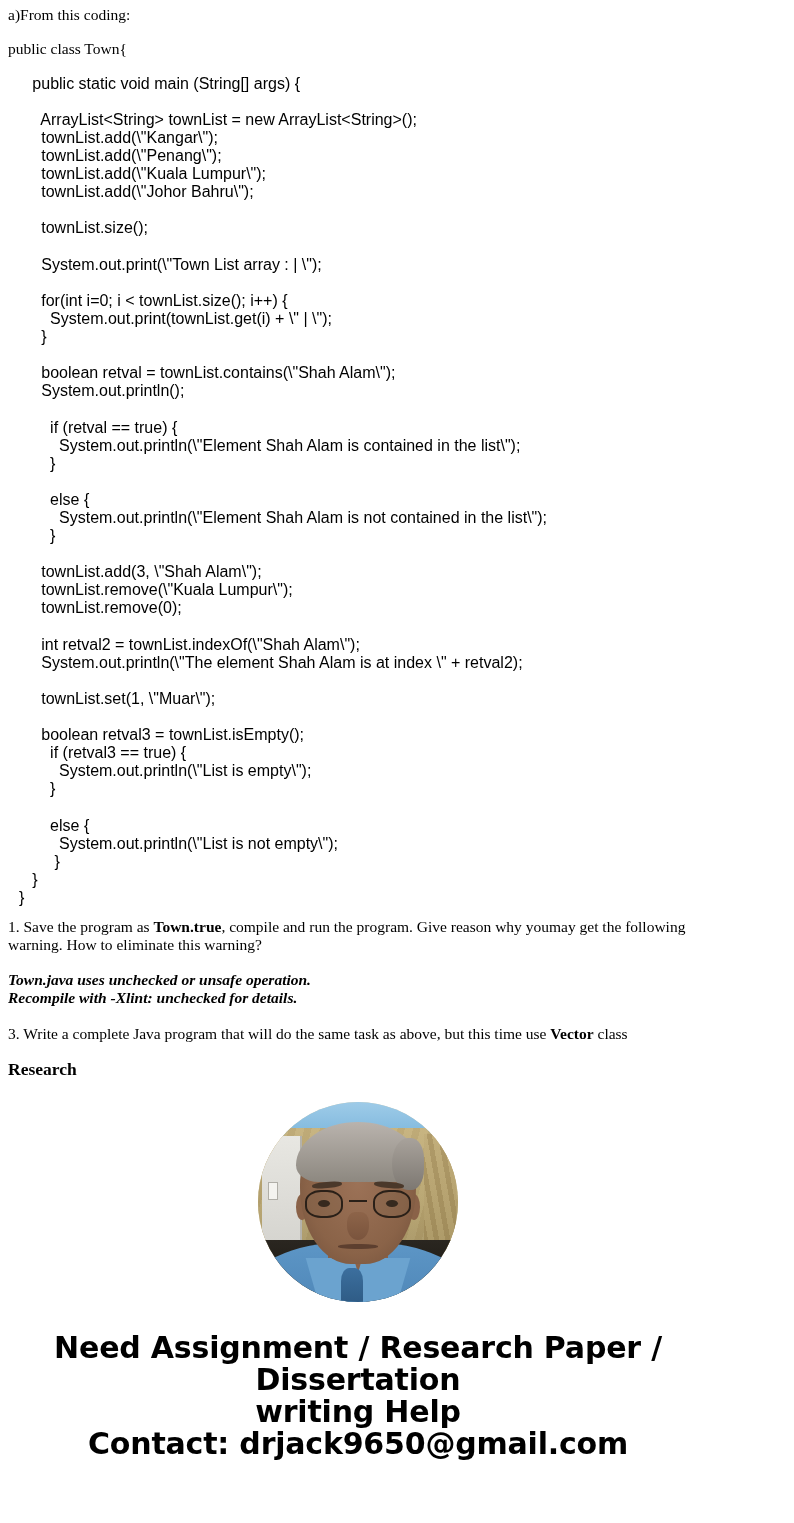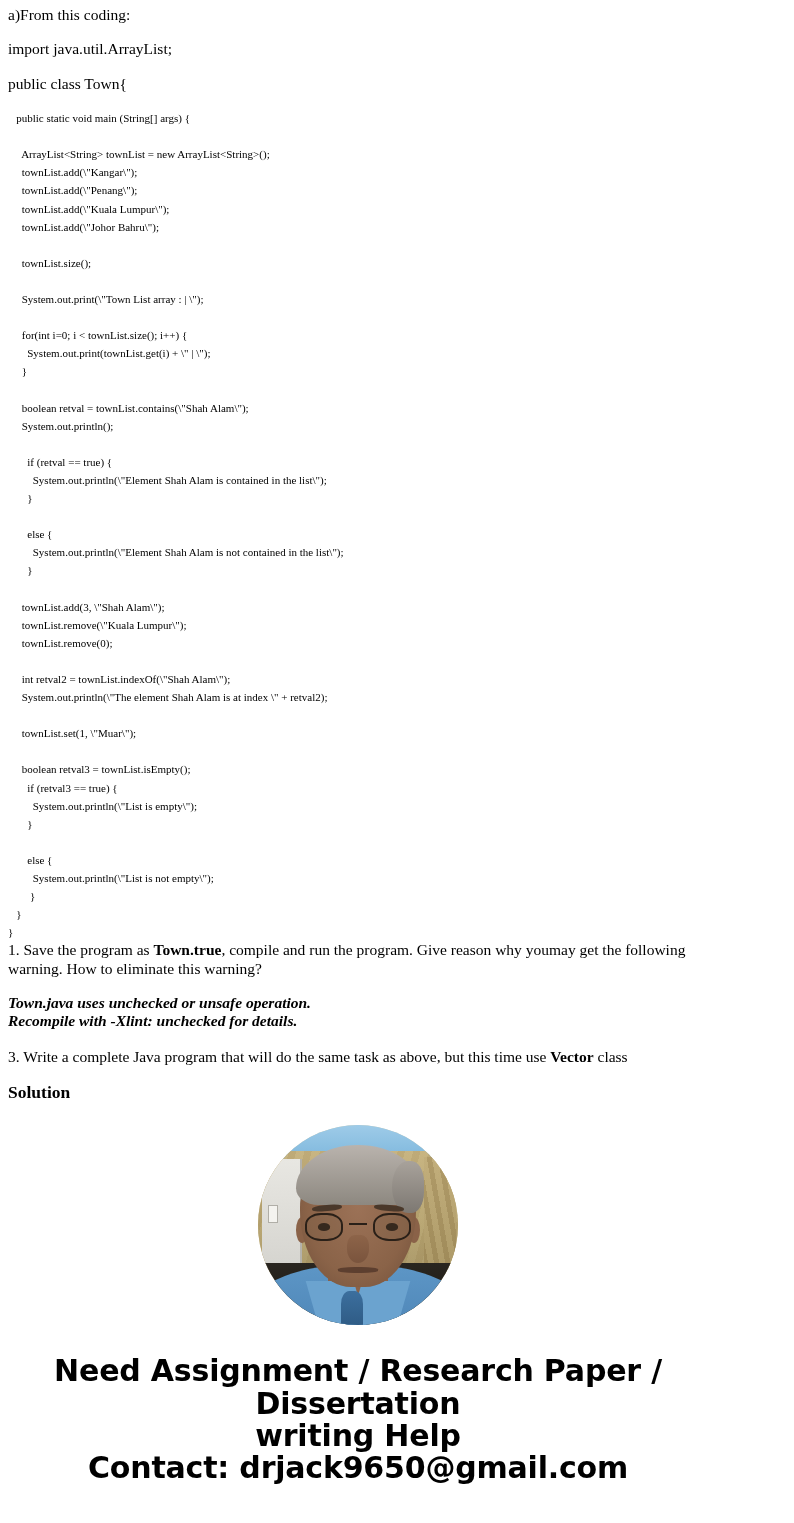--- a/index.html
+++ b/index.html
@@ -23,25 +23,25 @@
   
   .para {
     font-size: 15.5px;
     line-height: 1.12;
     margin: 0 0 17px 0;
     white-space: pre-wrap;
   }
 
   
   .code-block {
-    font-family: Liberation Serif, serif;
-    font-size: 11px;
+    font-family: Liberation Sans, sans-serif;
+    font-size: 16px;
     line-height: 18.1px;
     white-space: pre;
-    margin: 0;
+    margin: 11px;
     padding: 0;
   }
   .code-line { white-space: pre; min-height: 18.1px; }
   .code-line.blank { height: 18.1px; }
 
   
   .qlist { margin: 0; }
   .question {
     font-size: 15.5px;
     line-height: 1.18;
@@ -209,21 +209,20 @@
   }
   .footer-line { display: block; }
 </style>
 </head>
 <body>
 
 <div class="page">
 
   <p class="para">a)From this coding:</p>
 
-  <p class="para">import java.util.ArrayList;</p>
 
   <p class="para">public class Town{</p>
 
   <div class="code-block"><div class="code-line">   public static void main (String[] args) {</div><div class="code-line blank">&nbsp;</div><div class="code-line">     ArrayList&lt;String&gt; townList = new ArrayList&lt;String&gt;();</div><div class="code-line">     townList.add(\"Kangar\");</div><div class="code-line">     townList.add(\"Penang\");</div><div class="code-line">     townList.add(\"Kuala Lumpur\");</div><div class="code-line">     townList.add(\"Johor Bahru\");</div><div class="code-line blank">&nbsp;</div><div class="code-line">     townList.size();</div><div class="code-line blank">&nbsp;</div><div class="code-line">     System.out.print(\"Town List array : | \");</div><div class="code-line blank">&nbsp;</div><div class="code-line">     for(int i=0; i &lt; townList.size(); i++) {</div><div class="code-line">       System.out.print(townList.get(i) + \" | \");</div><div class="code-line">     }</div><div class="code-line blank">&nbsp;</div><div class="code-line">     boolean retval = townList.contains(\"Shah Alam\");</div><div class="code-line">     System.out.println();</div><div class="code-line blank">&nbsp;</div><div class="code-line">       if (retval == true) {</div><div class="code-line">         System.out.println(\"Element Shah Alam is contained in the list\");</div><div class="code-line">       }</div><div class="code-line blank">&nbsp;</div><div class="code-line">       else {</div><div class="code-line">         System.out.println(\"Element Shah Alam is not contained in the list\");</div><div class="code-line">       }</div><div class="code-line blank">&nbsp;</div><div class="code-line">     townList.add(3, \"Shah Alam\");</div><div class="code-line">     townList.remove(\"Kuala Lumpur\");</div><div class="code-line">     townList.remove(0);</div><div class="code-line blank">&nbsp;</div><div class="code-line">     int retval2 = townList.indexOf(\"Shah Alam\");</div><div class="code-line">     System.out.println(\"The element Shah Alam is at index \" + retval2);</div><div class="code-line blank">&nbsp;</div><div class="code-line">     townList.set(1, \"Muar\");</div><div class="code-line blank">&nbsp;</div><div class="code-line">     boolean retval3 = townList.isEmpty();</div><div class="code-line">       if (retval3 == true) {</div><div class="code-line">         System.out.println(\"List is empty\");</div><div class="code-line">       }</div><div class="code-line blank">&nbsp;</div><div class="code-line">       else {</div><div class="code-line">         System.out.println(\"List is not empty\");</div><div class="code-line">        }</div><div class="code-line">   }</div><div class="code-line">}</div></div>
 
   <div class="qlist">
 
     <p class="question">
       <span>1. Save the program as </span><b>Town.true</b><span>, compile and run the program. Give reason why youmay get the following warning. How to eliminate this warning?</span>
     </p>
@@ -233,21 +232,21 @@
       <span class="warning-line">Recompile with -Xlint: unchecked for details.</span>
     </div>
 
 
     <p class="question">
       <span>3. Write a complete Java program that will do the same task as above, but this time use </span><b>Vector</b><span> class</span>
     </p>
 
   </div>
 
-  <h2 class="solution-heading">Solution</h2>
+  <h2 class="solution-heading">Research</h2>
 
   <div class="avatar-wrap">
     <div class="avatar">
       <div class="ph-sky"></div>
       <div class="ph-wall"></div>
       <div class="ph-panel-left"></div>
       <div class="ph-switch"></div>
       <div class="ph-panel-right"></div>
       <div class="ph-darkband"></div>
       <div class="ph-shirt"></div>

